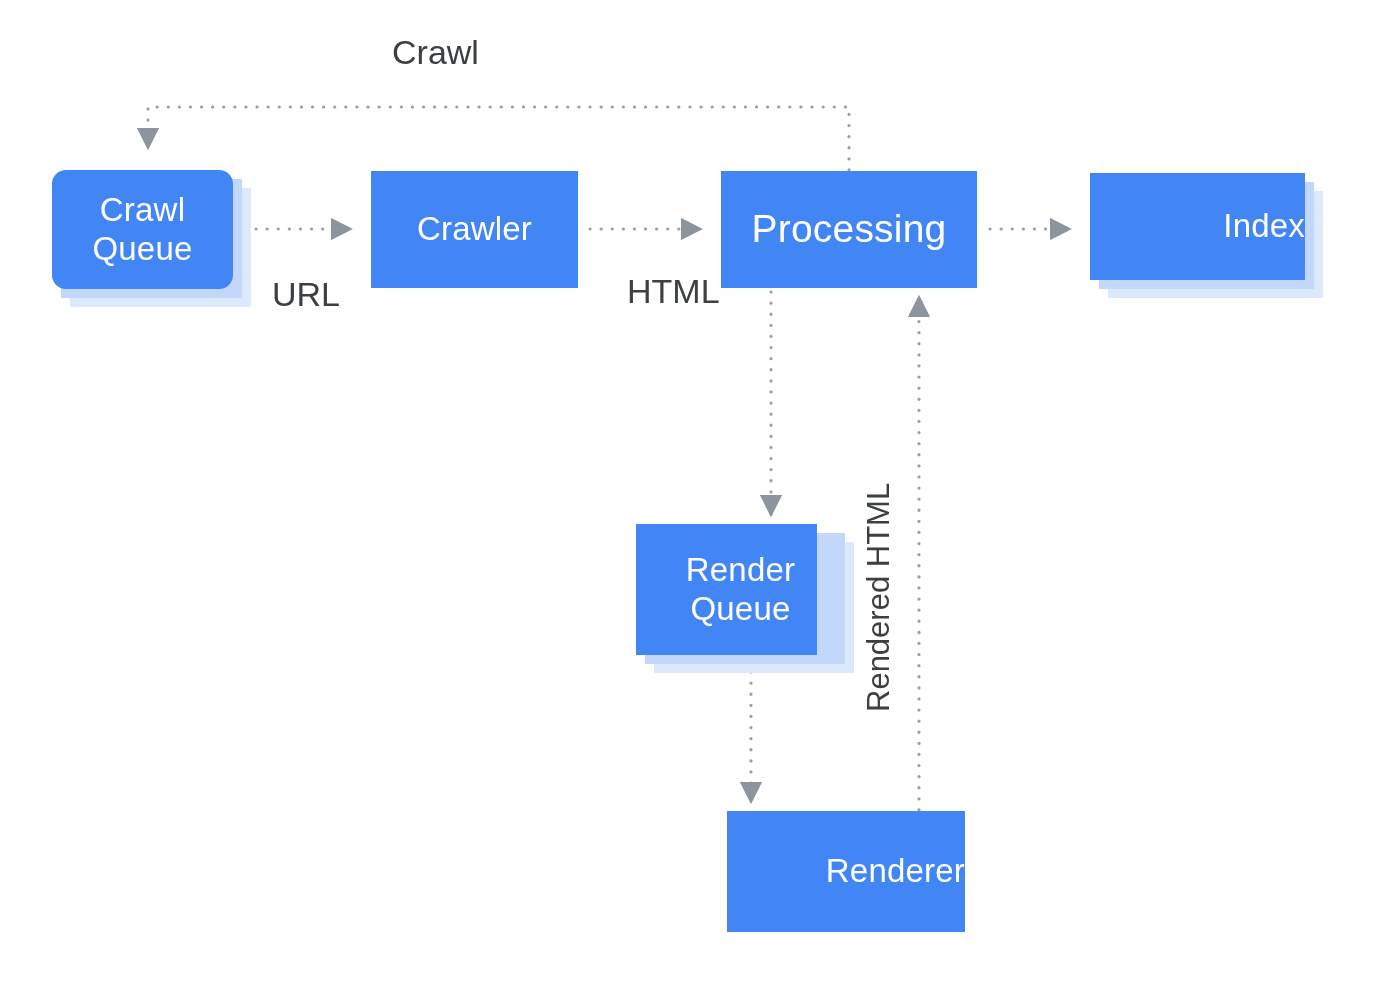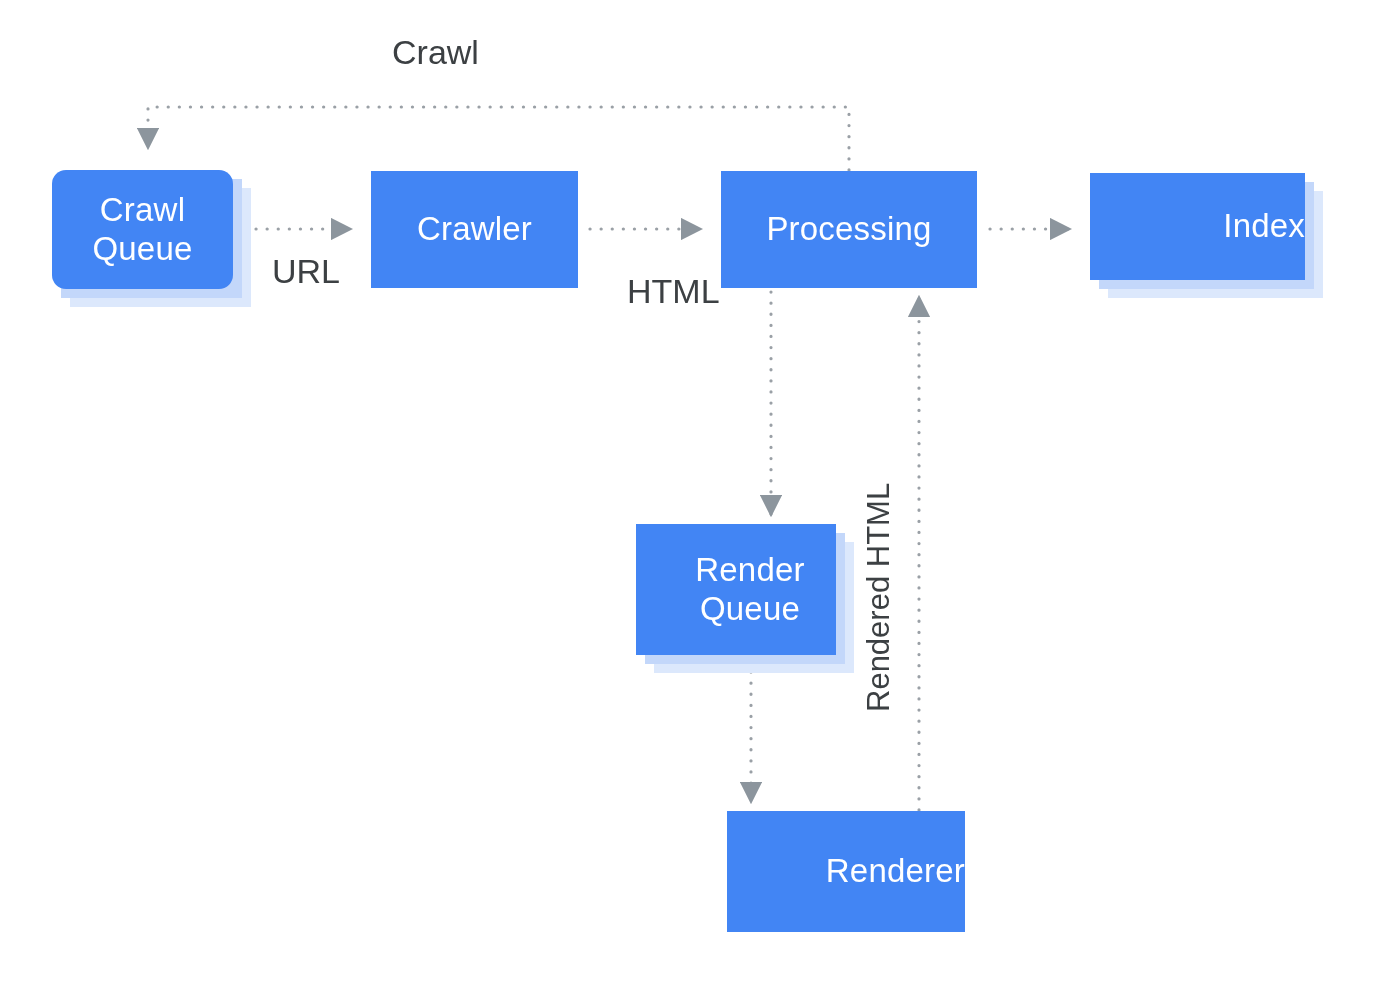--- a/index.html
+++ b/index.html
@@ -115,44 +115,44 @@
     <span style="display:block;">
       <span>Crawl</span><br>
       <span>Queue</span>
     </span>
   </div>
 
   <div class="node" style="left:371px; top:171px; width:207px; height:117px; font-size:33px;">
     <span>Crawler</span>
   </div>
 
-  <div class="node" style="left:721px; top:171px; width:256px; height:117px; font-size:33px;">
+  <div class="node" style="left:721px; top:171px; width:256px; height:117px; font-size:39px;">
     <span>Processing</span>
   </div>
 
   <div class="stack-l2" style="left:1108px; top:191px; width:215px; height:107px;"></div>
   <div class="stack-l1" style="left:1099px; top:182px; width:215px; height:107px;"></div>
   <div class="node" style="left:1090px; top:173px; width:215px; height:107px; font-size:33px;justify-content:flex-end;">
     <span>Index</span>
   </div>
 
   <div class="stack-l2" style="left:654px; top:542px; width:200px; height:131px;"></div>
   <div class="stack-l1" style="left:645px; top:533px; width:200px; height:131px;"></div>
-  <div class="node" style="left:636px; top:524px; width:200px; height:131px; font-size:33px;padding-left:28px;">
+  <div class="node" style="left:636px; top:524px; width:181px; height:131px; font-size:33px;padding-left:28px;">
     <span style="display:block;">
       <span>Render</span><br>
       <span>Queue</span>
     </span>
   </div>
 
   <div class="node" style="left:727px; top:811px; width:238px; height:121px; font-size:33px;justify-content:flex-end;">
     <span>Renderer</span>
   </div>
 
   <div class="edge-label" style="left:392px; top:33px; font-size:34px;">Crawl</div>
 
-  <div class="edge-label" style="left:272px; top:252px; font-size:34px;">URL</div>
+  <div class="edge-label" style="left:272px; top:275px; font-size:34px;">URL</div>
 
   <div class="edge-label" style="left:599px; top:272px; font-size:34px;margin-left:28px;">HTML</div>
 
   <div class="edge-label vertical" style="left:861px; top:712px; font-size:31px;">Rendered HTML</div>
 
 </div>
 
 </body></html>

